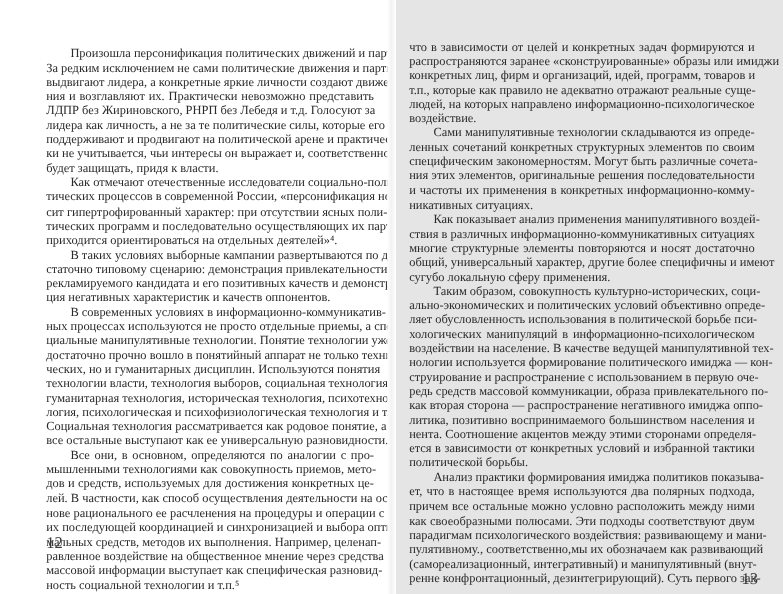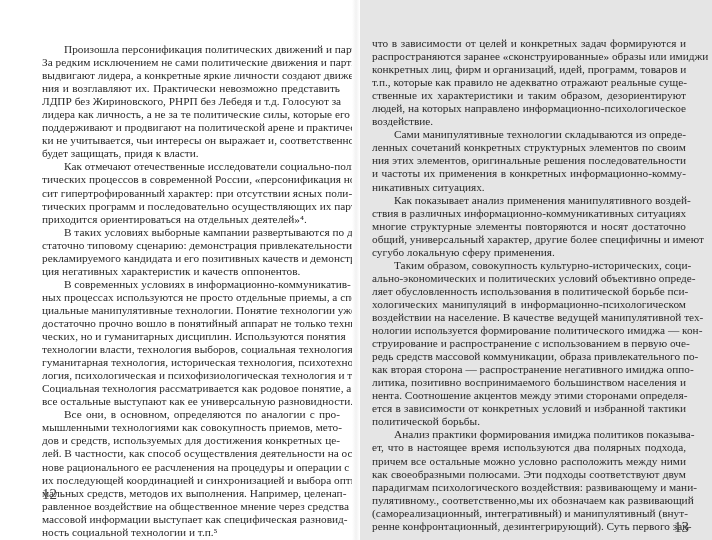--- a/index.html
+++ b/index.html
@@ -80,25 +80,25 @@
       </div>
     <div class="page-number">12</div>
   </div>
   <div class="gutter"></div>
   <div class="page page-right">
     <div class="text-block" id="right-text">
         <span class="line">что в зависимости от целей и конкретных задач формируются и</span>
         <span class="line">распространяются заранее «сконструированные» образы или имиджи</span>
         <span class="line">конкретных лиц, фирм и организаций, идей, программ, товаров и</span>
         <span class="line">т.п., которые как правило не адекватно отражают реальные суще-</span>
-        <span class="line">ственные их характеристики и таким образом, дезориентируют</span>
         <span class="line">людей, на которых направлено информационно-психологическое</span>
         <span class="line last">воздействие.</span>
         <span class="line indent">Сами манипулятивные технологии складываются из опреде-</span>
         <span class="line">ленных сочетаний конкретных структурных элементов по своим</span>
+        <span class="line">специфическим закономерностям. Могут быть различные сочета-</span>
         <span class="line">ния этих элементов, оригинальные решения последовательности</span>
         <span class="line">и частоты их применения в конкретных информационно-комму-</span>
         <span class="line last">никативных ситуациях.</span>
         <span class="line indent">Как показывает анализ применения манипулятивного воздей-</span>
         <span class="line">ствия в различных информационно-коммуникативных ситуациях</span>
         <span class="line">многие структурные элементы повторяются и носят достаточно</span>
         <span class="line">общий, универсальный характер, другие более специфичны и имеют</span>
         <span class="line last">сугубо локальную сферу применения.</span>
         <span class="line indent">Таким образом, совокупность культурно-исторических, соци-</span>
         <span class="line">ально-экономических и политических условий объективно опреде-</span>

